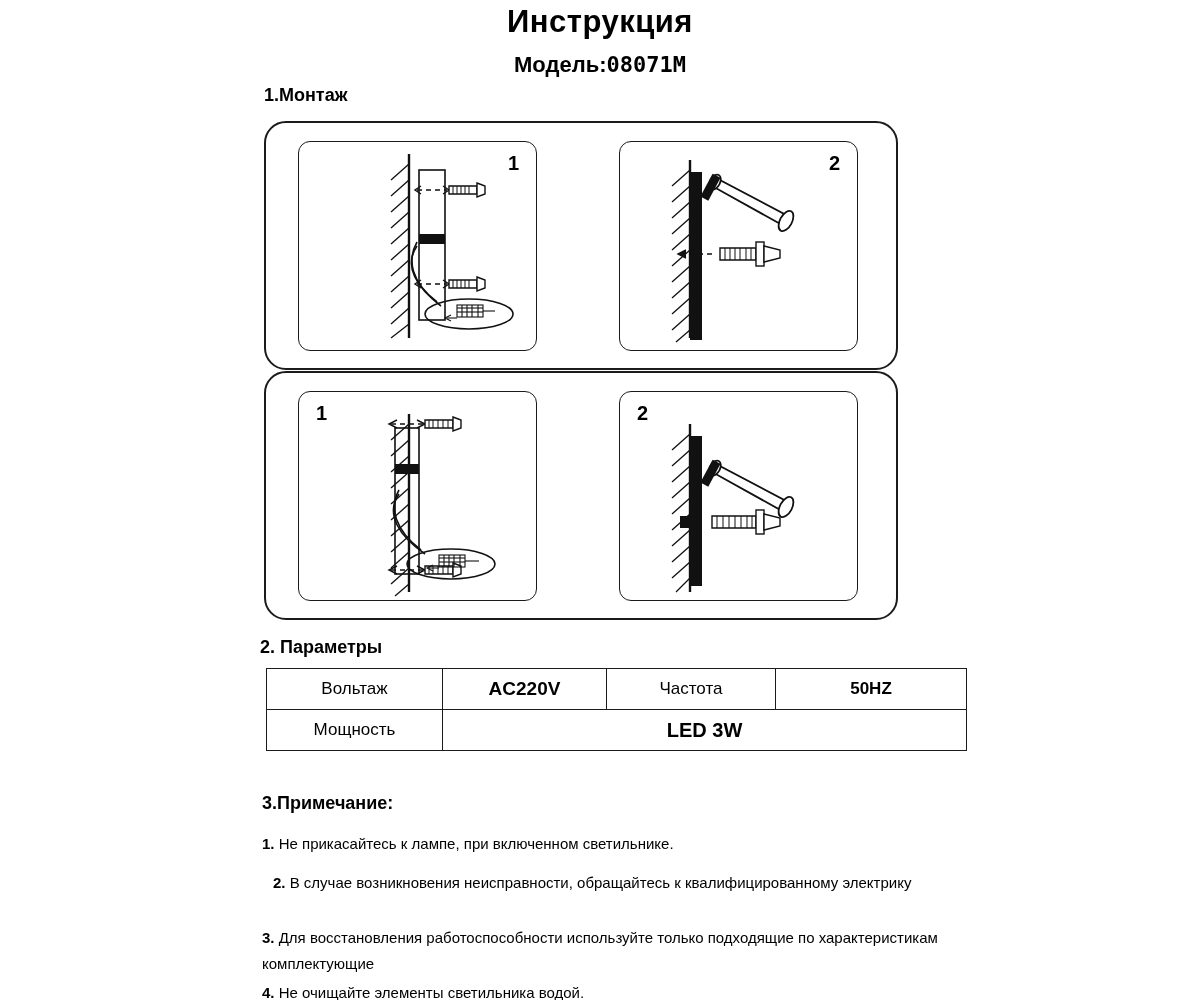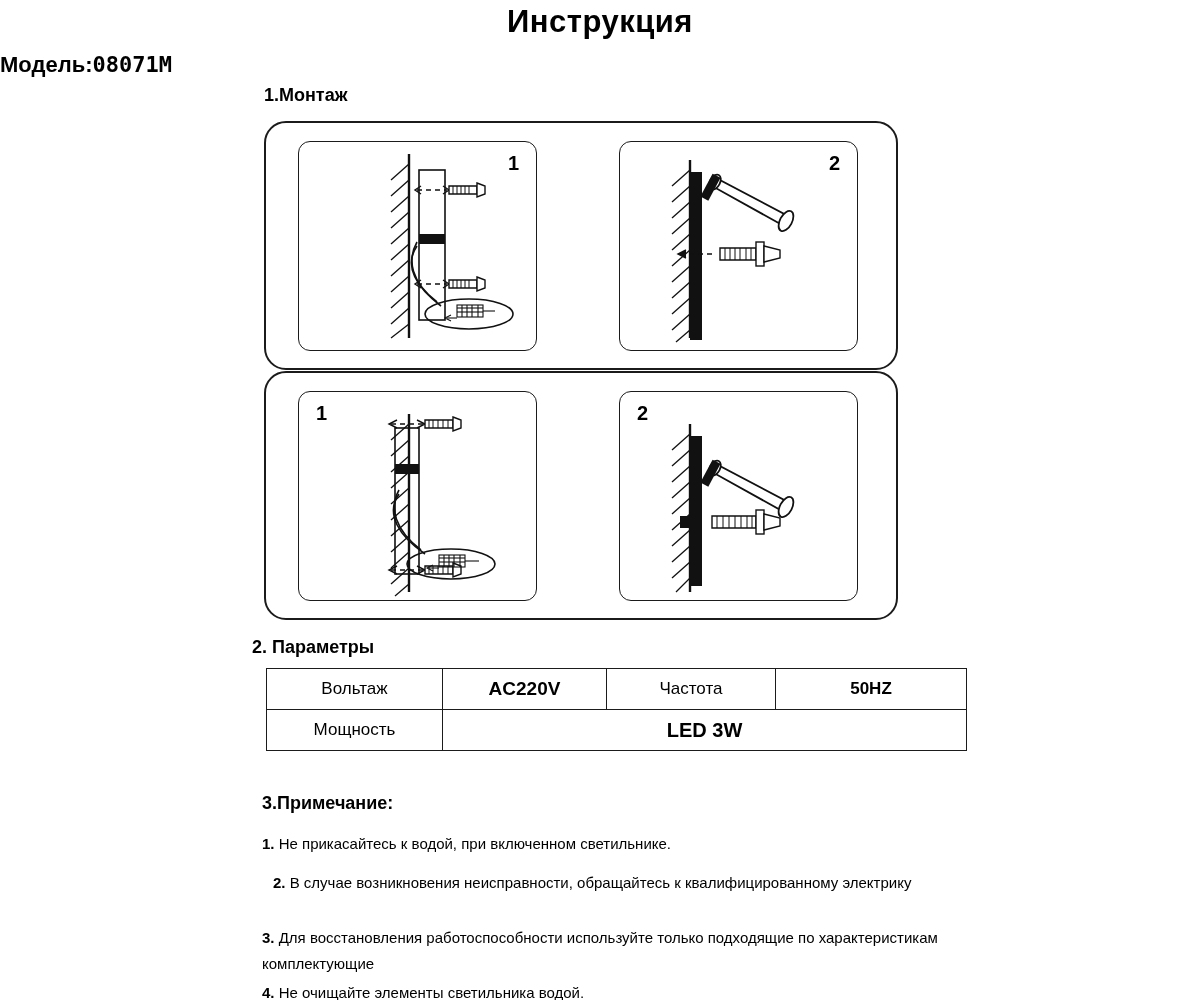--- a/index.html
+++ b/index.html
@@ -27,35 +27,36 @@
     width: 1200px;
     text-align: center;
     font-size: 31px;
     font-weight: bold;
     letter-spacing: 0.5px;
   }
   .model-line {
     position: absolute;
     left: 0; top: 52px;
     width: 1200px;
+    text-align: center;
     font-size: 22px;
     font-weight: bold;
   }
   .model-line .model-value {
     font-family: "DejaVu Sans Mono", monospace;
     font-weight: bold;
     letter-spacing: 0px;
   }
   .section-heading {
     position: absolute;
     font-size: 18px;
     font-weight: bold;
   }
   #h-mount { left: 264px; top: 85px; }
-  #h-params { left: 252px; top: 637px; }
+  #h-params { left: 260px; top: 637px; }
   #h-notes { left: 262px; top: 793px; text-align: center; }
 
   
   .panel {
     position: absolute;
     border: 2px solid #1b1b1b;
     border-radius: 22px;
     background: #ffffff;
   }
   #panel-top { left: 264px; top: 121px; width: 630px; height: 245px; }
@@ -371,21 +372,21 @@
     <tr>
       <td class="label">Мощность</td>
       <td class="val-led" colspan="3">LED 3W</td>
     </tr>
   </tbody>
     </table>
 
   <div class="section-heading" id="h-notes">3.Примечание:</div>
 
   <div class="note" id="note-1">
-    <b>1.</b><span> Не прикасайтесь к водой, при включенном светильнике.</span>
+    <b>1.</b><span> Не прикасайтесь к лампе, при включенном светильнике.</span>
   </div>
   <div class="note" id="note-2">
     <b>2.</b><span> В случае возникновения неисправности, обращайтесь к квалифицированному электрику</span>
   </div>
   <div class="note" id="note-3">
     <b>3.</b><span> Для восстановления работоспособности используйте только подходящие по характеристикам комплектующие</span>
   </div>
   <div class="note" id="note-4">
     <b>4.</b><span> Не очищайте элементы светильника водой.</span>
   </div>

